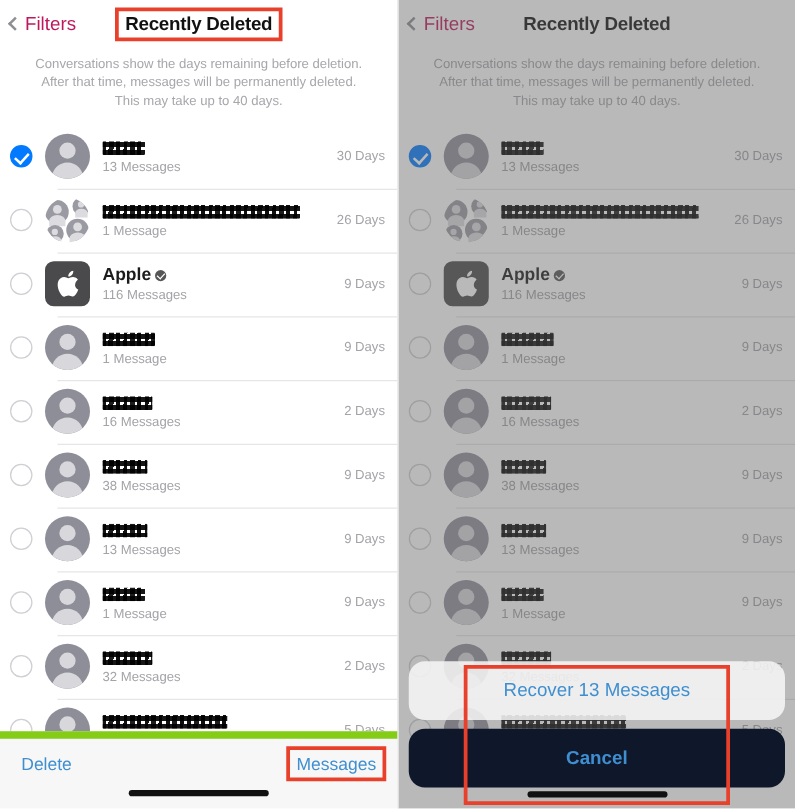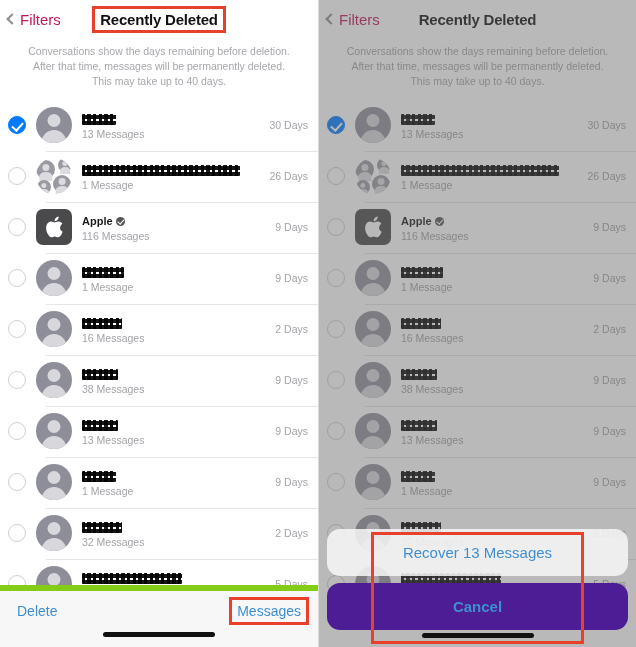--- a/index.html
+++ b/index.html
@@ -169,21 +169,21 @@
 
   .avatar.apple {
     background: #4a4a4d;
     border-radius: 7px;
   }
   .avatar.apple::before, .avatar.apple::after { display: none; }
   .avatar.apple svg { position: absolute; left: 50%; top: 50%; transform: translate(-50%,-50%); }
 
   .row-text { flex: 1 1 auto; min-width: 0; padding-right: 6px; }
   .row-name {
-    font-size: 11px;
+    font-size: 14px;
     font-weight: bold;
     color: #1b1b1b;
     line-height: 15px;
     white-space: nowrap;
     overflow: hidden;
   }
   .row-name.redacted {
     display: inline-block;
     color: transparent;
     background-image:
@@ -272,21 +272,21 @@
     margin-bottom: 7px;
   }
   .sheet-btn {
     height: 47px;
     display: flex; align-items: center; justify-content: center;
     font-size: 15px;
     color: #3f8fd0;
     cursor: pointer;
   }
   .sheet-group.cancel {
-    background: #4c1d95;
+    background: #0f172a;
   }
   .sheet-group.cancel .sheet-btn { font-weight: bold; }
   .sheet-home {
     position: absolute;
     left: 50%; bottom: 9px;
     transform: translateX(-50%);
     width: 112px; height: 5px;
     border-radius: 3px;
     background: #111111;
     z-index: 70;

